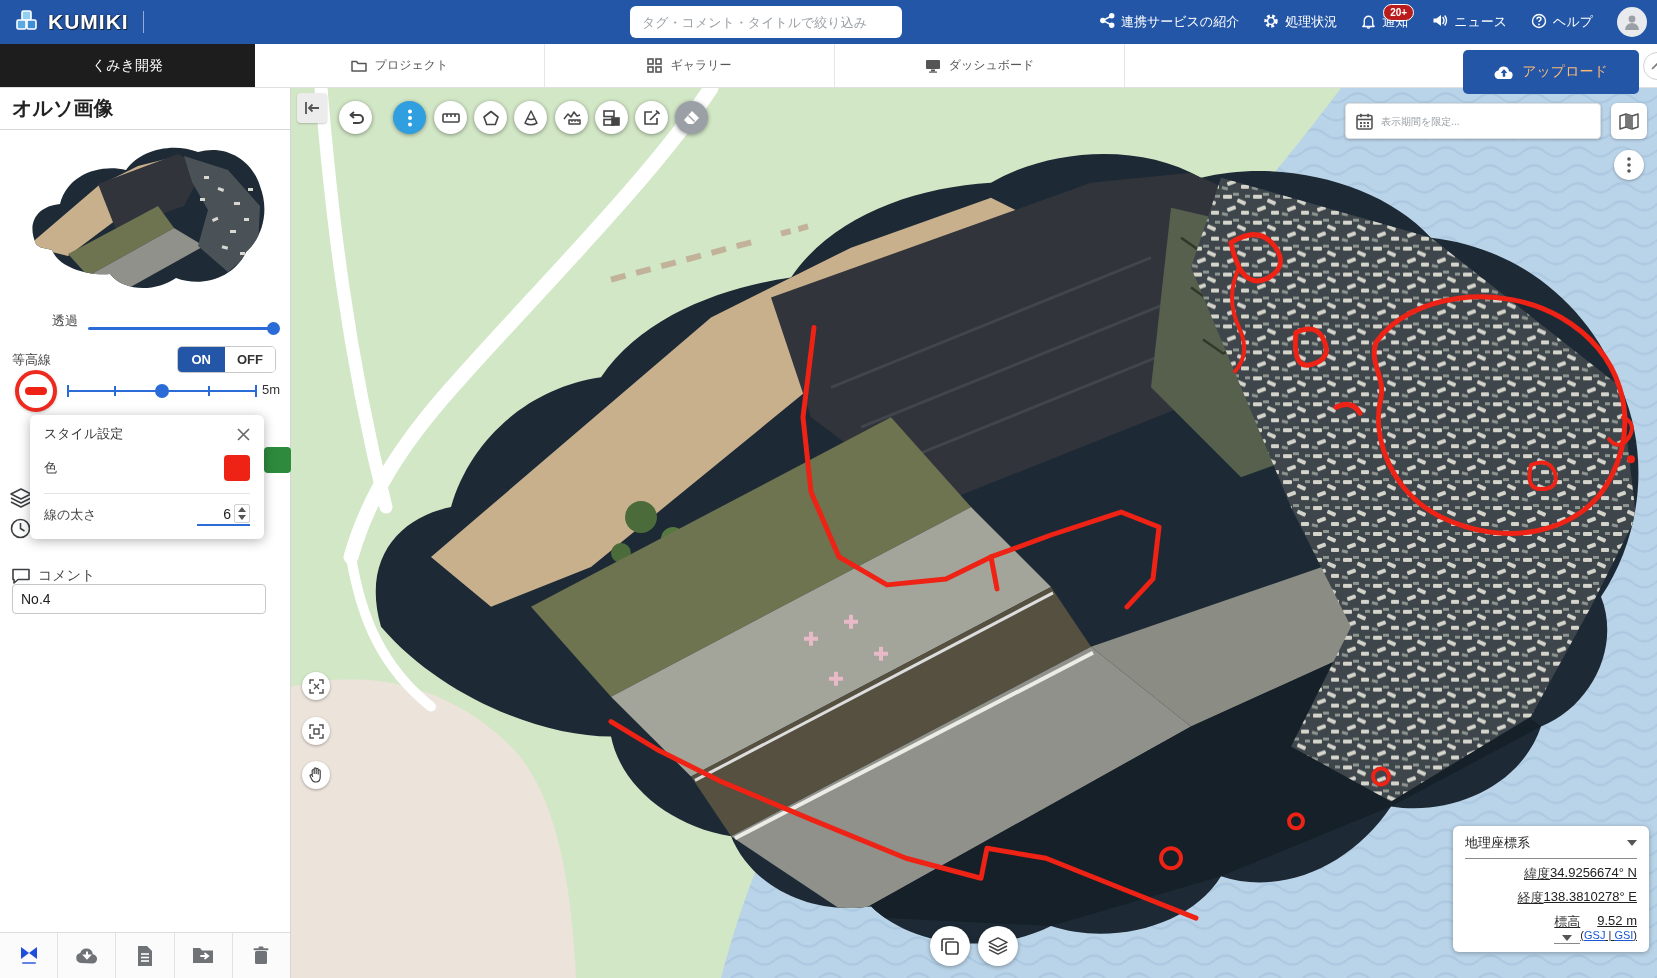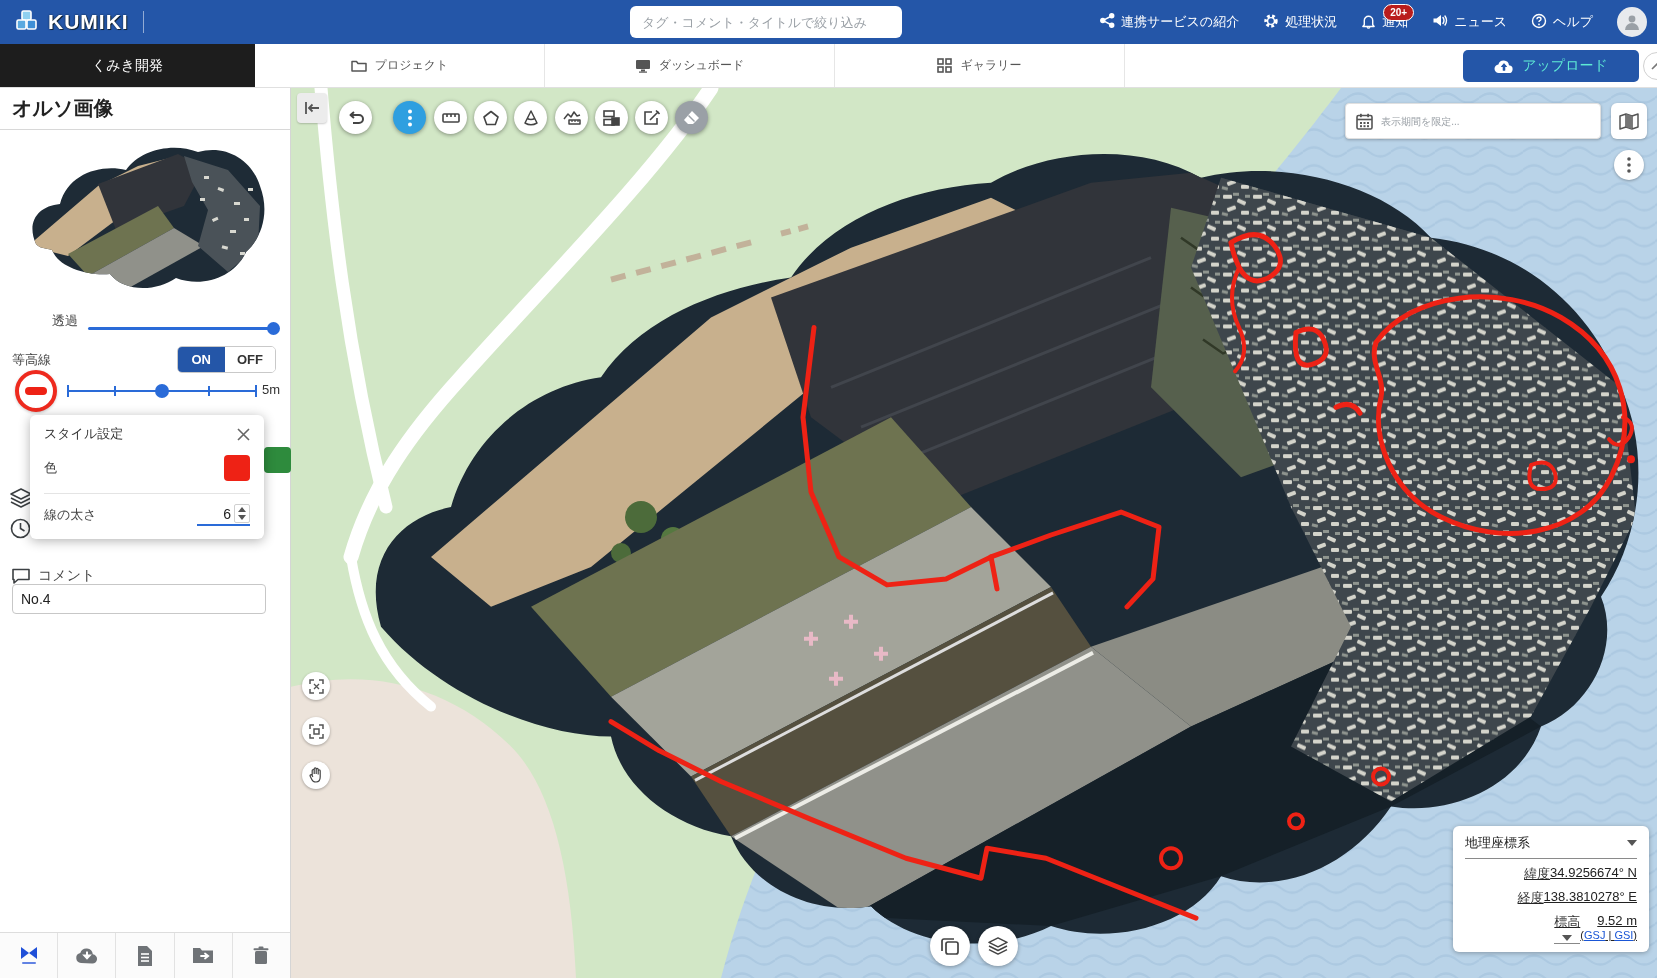--- a/index.html
+++ b/index.html
@@ -17,21 +17,21 @@
   .top-links { position:absolute; right:10px; top:0; height:44px; display:flex; align-items:center; gap:24px; }
   .top-link { display:flex; align-items:flex-start; gap:6px; font-size:13px; cursor:pointer; position:relative; white-space:nowrap; }
   .badge { position:absolute; top:-9px; left:22px; background:#b91c1c; color:#fff; font-size:10px; font-weight:bold; padding:2px 6px; border-radius:9px; border:1px solid #fff; }
   .avatar { width:30px; height:30px; border-radius:50%; background:#e8eaed; display:flex; align-items:center; justify-content:center; }
 
   
   .navrow { position:absolute; left:0; top:44px; right:0; height:44px; background:#fff; border-bottom:1px solid #e0e0e0; display:flex; z-index:49; }
   .ws-tab { width:255px; background:#1d1d1d; color:#fff; display:flex; align-items:center; justify-content:center; font-size:14px; }
   .nav-tab { width:290px; display:flex; align-items:center; justify-content:center; gap:8px; font-size:12px; color:#555; border-right:1px solid #e6e6e6; cursor:pointer; }
   .nav-tab:first-of-type { border-left:1px solid #e6e6e6; }
-  .upload-btn { position:absolute; right:18px; top:6px; height:32px; width:176px; background:#2456a8; border:none; border-radius:5px; color:#5eead4; font-size:14px; display:flex; align-items:center; justify-content:center; gap:8px; cursor:pointer; }
+  .upload-btn { position:absolute; right:18px; top:6px; height:44px; width:176px; background:#2456a8; border:none; border-radius:5px; color:#fdba74; font-size:14px; display:flex; align-items:center; justify-content:center; gap:8px; cursor:pointer; }
   .collapse-circle { position:absolute; right:-14px; top:8px; width:28px; height:28px; border-radius:50%; background:#fff; border:1px solid #d0d0d0; display:flex; align-items:center; justify-content:center; cursor:pointer; }
 
   
   .sidebar { position:absolute; left:0; top:88px; width:291px; bottom:0; background:#fff; border-right:1px solid #d5d5d5; z-index:40; }
   .sb-title { padding:7px 12px; font-size:20px; font-weight:bold; color:#222; border-bottom:1px solid #d8d8d8; }
   .thumb { position:absolute; left:8px; top:38px; width:275px; height:170px; }
   .sb-label { font-size:13px; color:#444; }
   .row-trans { position:absolute; left:12px; top:224px; right:12px; height:18px; display:flex; align-items:flex-end; gap:10px;margin-left:40px; }
   .trans-track { position:relative; flex:1; height:3px; background:#2a6bd8; border-radius:2px; }
   .trans-knob { position:absolute; right:-2px; top:-5px; width:13px; height:13px; border-radius:50%; background:#2a6bd8; }
@@ -176,38 +176,38 @@
     <div class="nav-tab">
       <span class="icon">
         <svg width="16" height="13" viewBox="0 0 16 13" fill="none" stroke="#555" stroke-width="1.5">
           <path d="M1 2.5 h4.5 l1.5 2 h8 v7.5 h-14 Z" stroke-linejoin="round"></path>
         </svg>
       </span>
       <span>プロジェクト</span>
     </div>
     <div class="nav-tab">
       <span class="icon">
-        <svg width="16" height="14" viewBox="0 0 16 14" fill="#555">
-          <rect x="1" y="1" width="14" height="9" rx="1"></rect>
-            <rect x="6" y="10.5" width="4" height="2"></rect>
-            <rect x="4" y="12.5" width="8" height="1.2"></rect>
-        </svg>
-      </span>
-      <span>ダッシュボード</span>
-    </div>
-    <div class="nav-tab">
-      <span class="icon">
         <svg width="15" height="15" viewBox="0 0 15 15" fill="none" stroke="#555" stroke-width="1.6">
           <rect x="1" y="1" width="5" height="5"></rect>
             <rect x="9" y="1" width="5" height="5"></rect>
           <rect x="1" y="9" width="5" height="5"></rect>
             <rect x="9" y="9" width="5" height="5"></rect>
         </svg>
       </span>
       <span>ギャラリー</span>
+    </div>
+    <div class="nav-tab">
+      <span class="icon">
+        <svg width="16" height="14" viewBox="0 0 16 14" fill="#555">
+          <rect x="1" y="1" width="14" height="9" rx="1"></rect>
+            <rect x="6" y="10.5" width="4" height="2"></rect>
+            <rect x="4" y="12.5" width="8" height="1.2"></rect>
+        </svg>
+      </span>
+      <span>ダッシュボード</span>
     </div>
     <button class="upload-btn">
       <span class="icon">
         <svg width="20" height="15" viewBox="0 0 20 15" fill="#fff">
           <path d="M5 14 a4.2 4.2 0 0 1-.6-8.4 A5.4 5.4 0 0 1 15 6.2 a3.8 3.8 0 0 1-.6 7.8 Z"></path>
           <path d="M10 4.5 l3 3.4 h-1.9 v3.6 h-2.2 V7.9 H7 Z" fill="#2456a8"></path>
           <path d="M10 4.2 l3.2 3.6 h-2 v3.8 h-2.4 V7.8 h-2 Z" fill="#2456a8"></path>
         </svg>
       </span>
       <span>アップロード</span>

